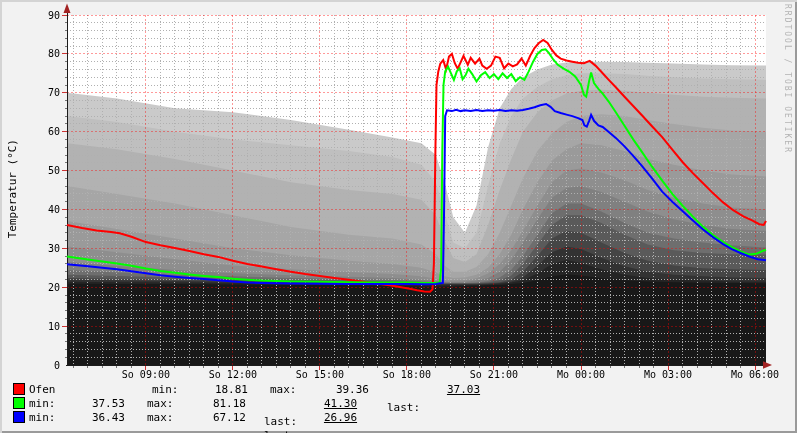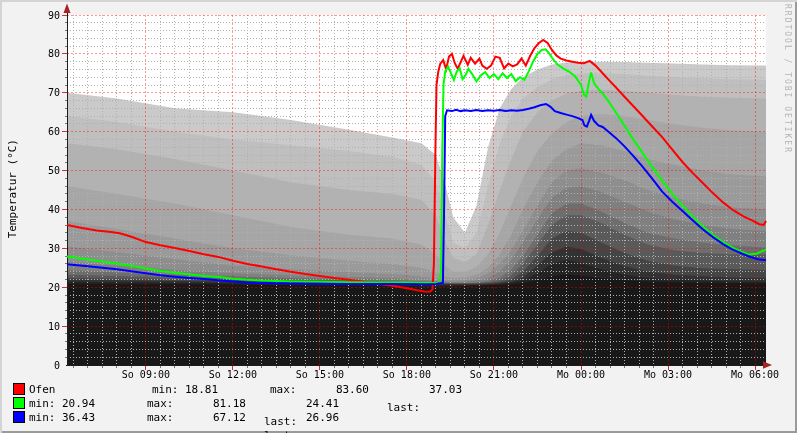--- a/index.html
+++ b/index.html
@@ -15,23 +15,23 @@
   .watermark{
     position:absolute;right:5px;top:4px;writing-mode:vertical-rl;
     font-size:8px;letter-spacing:2px;color:#b4b4b4;
   }
   .legend{position:absolute;left:0;top:382px;width:797px;font-size:11px;color:#000;}
   .lrow{display:flex;align-items:center;height:14px;padding-left:13px;}
   .sw{width:10px;height:10px;border:1px solid #000;margin-right:4px;flex:0 0 auto;}
   .lname{width:123px;}
   .lk{width:33px;}
   .lk-last{width:42px;margin-top:36px;}
-  .lv1{width:63px;}
+  .lv1{width:63px;text-align:right;}
   .lv2{width:66px;text-align:right;}
-  .lv3{width:69px;text-align:left;}
+  .lv3{width:69px;text-align:center;text-decoration:underline;}
   .gap1{width:22px;}
   .gap2{width:18px;}
 </style>
 </head>
 <body>
 
 <div class="frame">
 
   <svg id="plot" width="797" height="381">
       <rect x="67" y="15" width="699" height="350" fill="#ffffff"></rect>
@@ -282,35 +282,35 @@
   <div class="watermark">RRDTOOL / TOBI OETIKER</div>
 
   <div class="legend">
     <div class="lrow">
       <span class="sw" style="background: rgb(255, 0, 0);"></span>
       <span class="lname">Ofen</span>
       <span class="lk">min:</span>
       <span class="lv1">18.81</span>
       <span class="gap1"></span>
       <span class="lk">max:</span>
-      <span class="lv2">83.60</span>
+      <span class="lv2">39.36</span>
       <span class="gap2"></span>
       <span class="lk lk-last">last:</span>
       <span class="lv3">37.03</span>
     </div>
     <div class="lrow">
       <span class="sw" style="background: rgb(0, 255, 0);"></span>
       <span class="lk">min:</span>
-      <span class="lv1">20.94</span>
+      <span class="lv1">37.53</span>
       <span class="gap1"></span>
       <span class="lk">max:</span>
       <span class="lv2">81.18</span>
       <span class="gap2"></span>
       <span class="lk lk-last">last:</span>
-      <span class="lv3">24.41</span>
+      <span class="lv3">41.30</span>
     </div>
     <div class="lrow">
       <span class="sw" style="background: rgb(0, 0, 255);"></span>
       <span class="lk">min:</span>
       <span class="lv1">36.43</span>
       <span class="gap1"></span>
       <span class="lk">max:</span>
       <span class="lv2">67.12</span>
       <span class="gap2"></span>
       <span class="lk lk-last">last:</span>

